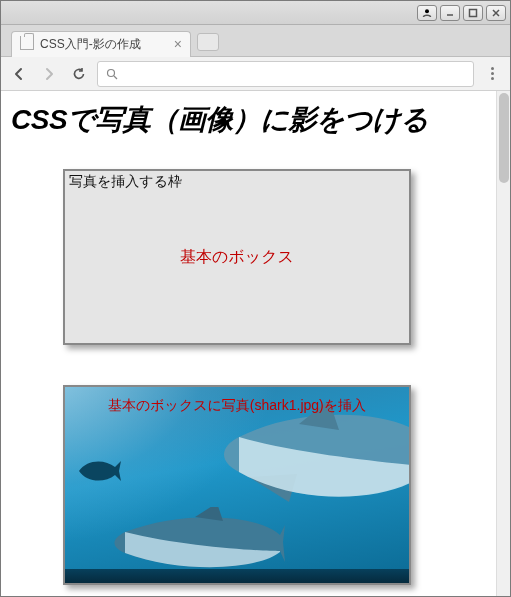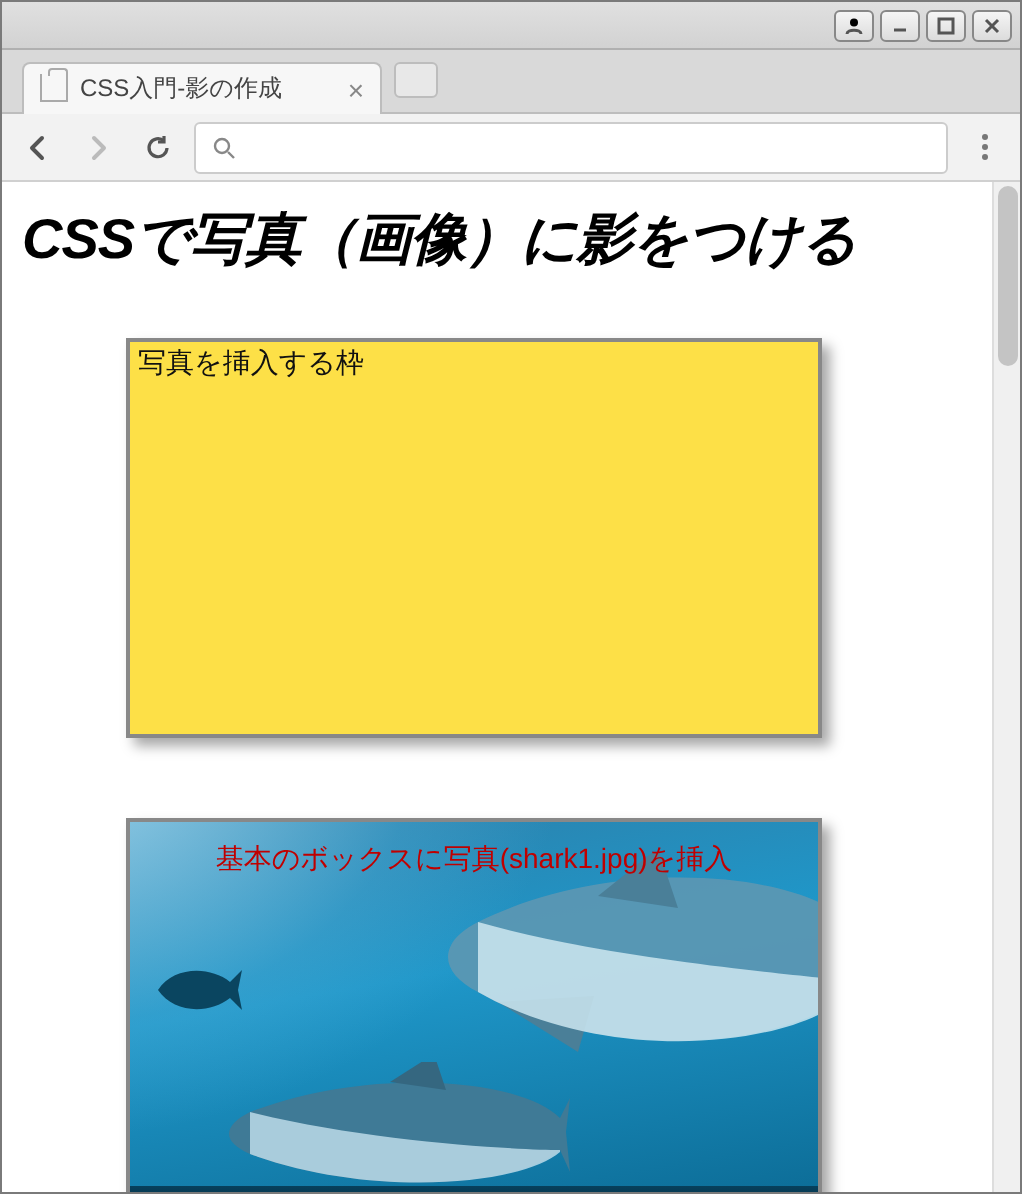--- a/index.html
+++ b/index.html
@@ -33,21 +33,21 @@
   .titlebar .sys-btn svg { width: 10px; height: 10px; }
   .titlebar .sys-btn path, .titlebar .sys-btn rect, .titlebar .sys-btn line {
     stroke: #555; stroke-width: 1.5; fill: none;
   }
 
   
   .tabstrip {
     height: 32px;
     background: #d9d9d9;
     padding: 6px 0 0 10px;
-    display: flex; align-items: flex-start;
+    display: flex; align-items: center;
     border-bottom: 1px solid #bdbdbd;
   }
   .tab {
     background: #f7f7f7;
     border: 1px solid #bdbdbd;
     border-bottom: none;
     border-radius: 4px 4px 0 0;
     height: 26px;
     width: 180px;
     display: flex; align-items: center;
@@ -142,21 +142,21 @@
     margin: 4px 0 30px 0;
     letter-spacing: -0.5px;
   }
 
   .box {
     width: 348px; margin-left: 52px;
     border: 2px solid #888;
     box-shadow: 4px 4px 6px rgba(0,0,0,0.35);
     position: relative;
   }
-  .box1 { height: 200px; background: #fde047; }
+  .box1 { height: 176px; background: #e5e5e5; }
   .box1 .caption {
     position: absolute; top: 2px; left: 4px;
     font-size: 14px; color: #111;
   }
   .box1 .center-label {
     position: absolute; top: 50%; left: 50%;
     transform: translate(-50%, -50%);
     color: #c00000; font-size: 16px;
   }
 
@@ -261,20 +261,21 @@
     </div>
   </div>
 
   <div class="content-wrap">
     <div class="content">
       <div class="page">
         <h1>CSSで写真（画像）に影をつける</h1>
 
         <div class="box box1">
           <span class="caption">写真を挿入する枠</span>
+          <span class="center-label">基本のボックス</span>
         </div>
 
         <div class="box box2">
           <span class="overlay-label">基本のボックスに写真(shark1.jpg)を挿入</span>
           <div class="scene">
             <div class="light"></div>
             <div class="shark shark-big">
               <svg viewBox="0 0 260 130">
                 <path d="M250 40 C230 10 130 0 60 35 C40 45 40 60 60 70 C130 110 230 95 250 65
                          L258 80 L256 50 L258 25 Z" fill="#5b97b3" opacity="0.95"></path>

